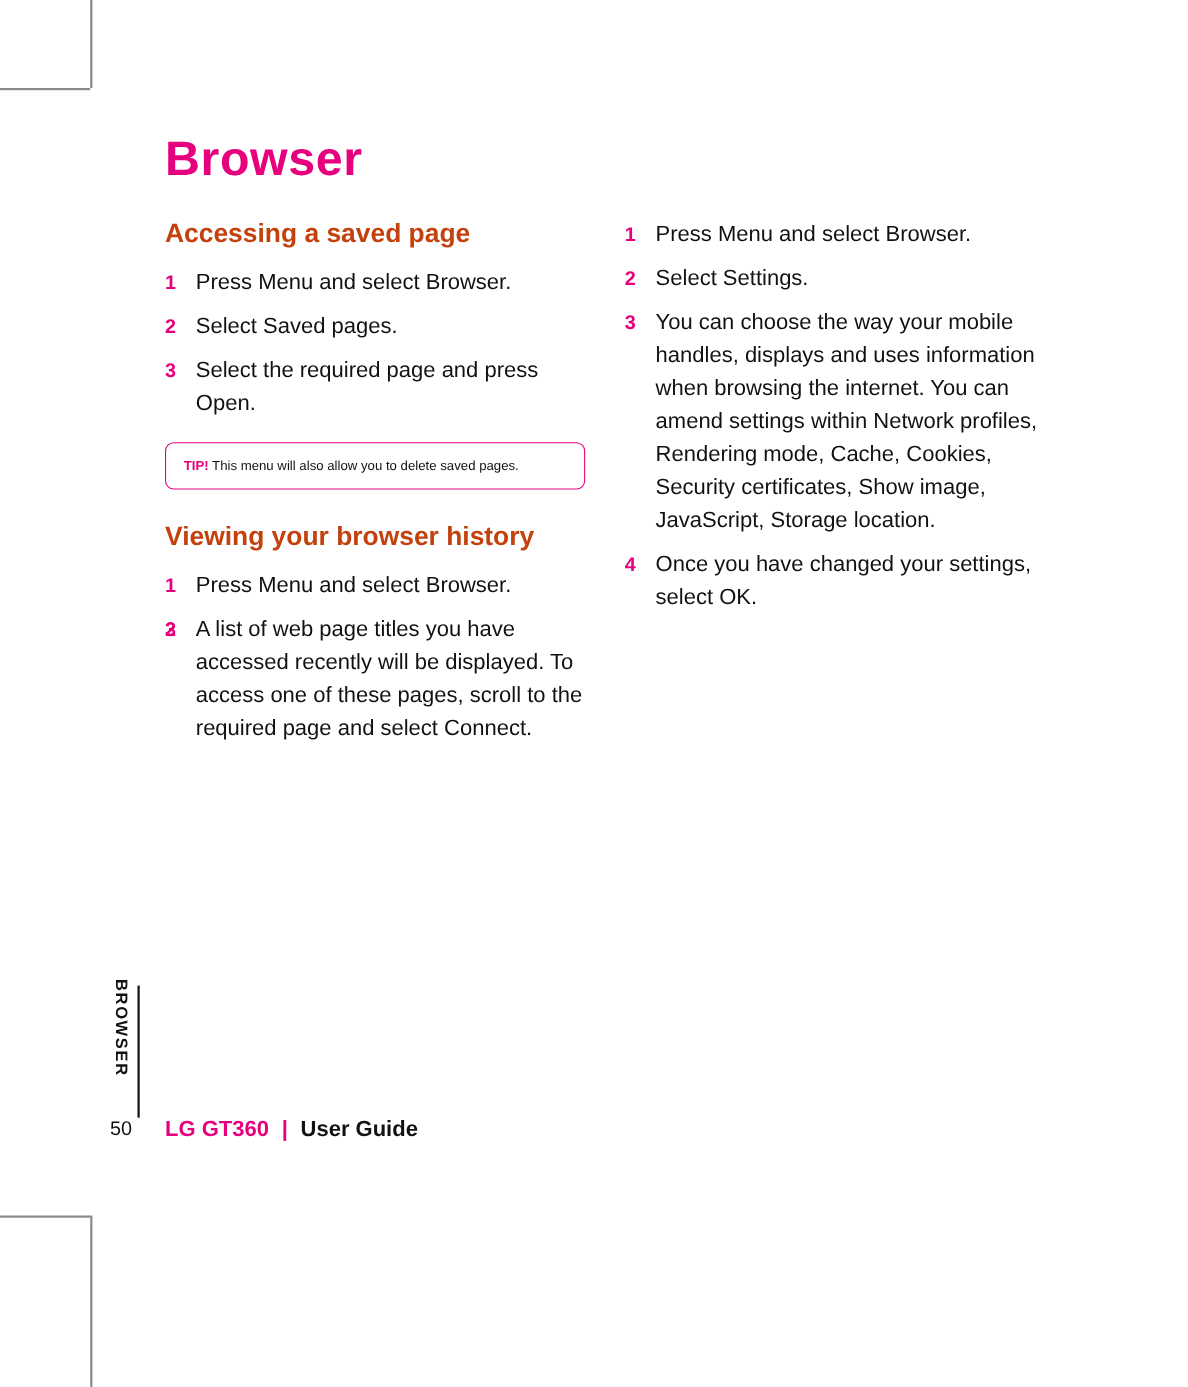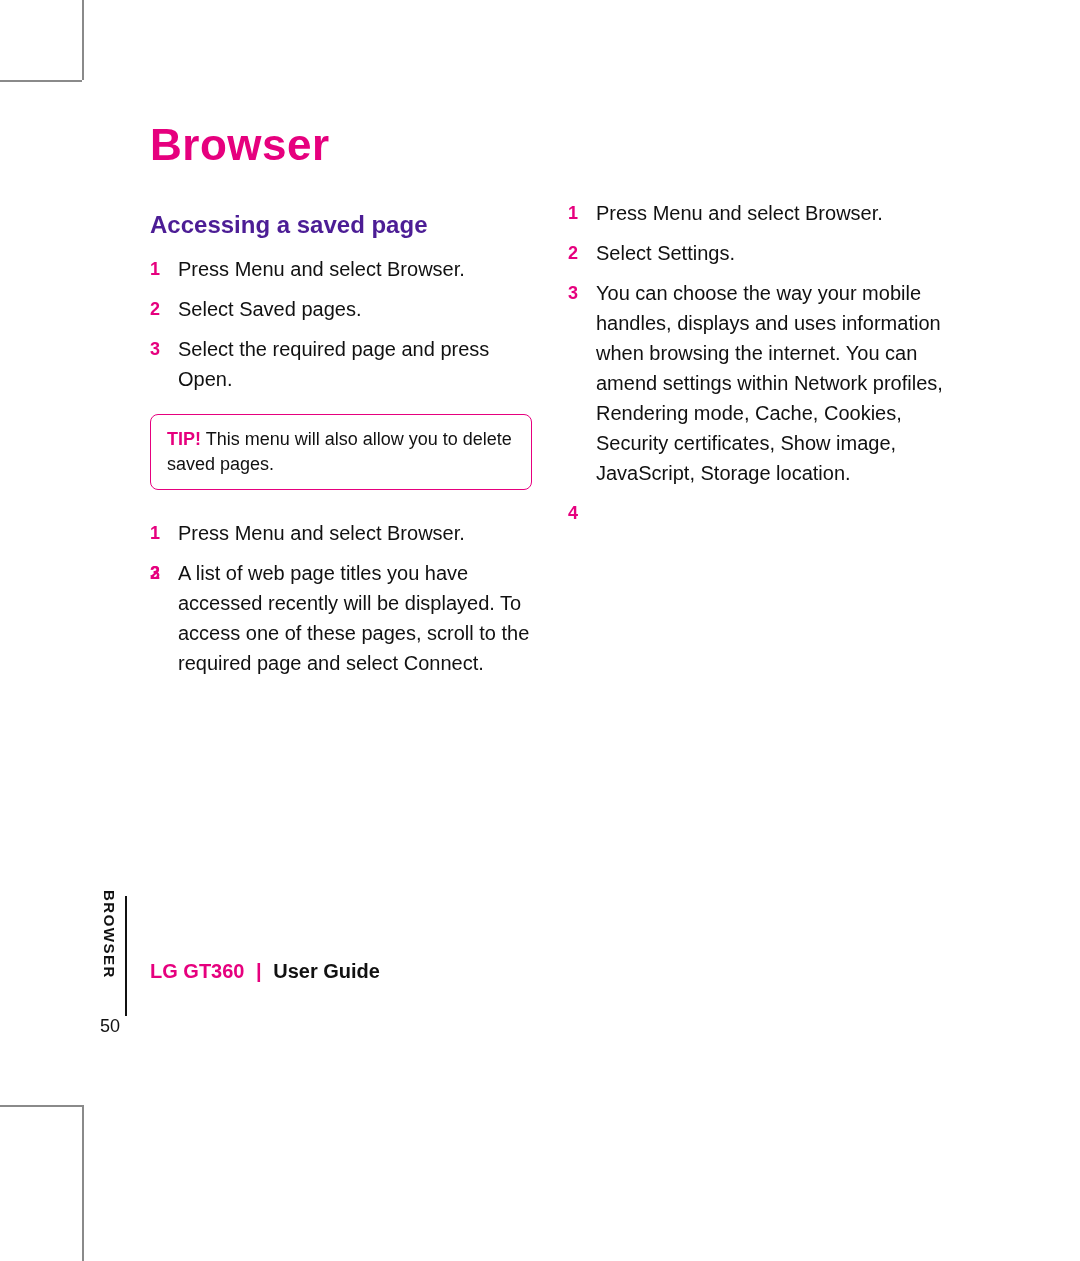--- a/index.html
+++ b/index.html
@@ -13,38 +13,38 @@
   .crop.bv { left: 82px; top: 1105px; width: 2px; height: 156px; }
   .crop.bh { left: 0; top: 1105px; width: 82px; height: 2px; }
 
   .content { position: absolute; left: 150px; top: 120px; width: 800px; }
 
   h1.page-title { color: #e6007e; font-weight: 700; font-size: 44px; letter-spacing: 0.5px; margin-bottom: 28px; }
 
   .columns { display: flex; gap: 36px; }
   .col { flex: 1 1 0; }
 
-  h2.section-heading { font-weight: 700; font-size: 24px; color: #4c1d95; margin-bottom: 14px; line-height: 1.25; margin-top: 12px; }
+  h2.section-heading { font-weight: 700; font-size: 24px; color: #c2410c; margin-bottom: 14px; line-height: 1.25; }
 
   ol.steps { list-style: none; padding: 0; margin: 0 0 20px 0; }
   ol.steps li { position: relative; padding-left: 28px; font-size: 20px; line-height: 1.5; margin-bottom: 10px; color: #111; }
   ol.steps li .num { position: absolute; left: 0; top: 2px; color: #e6007e; font-weight: 700; font-size: 18px; }
   ol.steps li b { font-weight: 400; }
 
-  .tip-box { border: 1.5px solid #e6007e; border-radius: 8px; padding: 12px 16px; font-size: 18px; line-height: 1.4; margin: 6px 0 28px 0; }
+  .tip-box { border: 1.5px solid #e6007e; border-radius: 8px; padding: 12px 16px; font-size: 12px; line-height: 1.4; margin: 6px 0 28px 0; }
   .tip-box .tip-label { color: #e6007e; font-weight: 700; }
 
   
   .side-label { position: absolute; left: 100px; top: 890px; width: 22px; height: 120px; }
   .side-label .rot { transform: rotate(90deg); transform-origin: left top; position: absolute; left: 18px; top: 0; font-weight: 700; font-size: 15px; letter-spacing: 1.5px; white-space: nowrap; }
   .side-rule { position: absolute; left: 125px; top: 896px; width: 2px; height: 120px; background: #111; }
 
   .page-number { position: absolute; left: 100px; top: 1016px; font-weight: 400; font-size: 18px; }
 
-  .footer { position: absolute; left: 150px; top: 960px; font-size: 20px; }
+  .footer { position: absolute; left: 150px; top: 1016px; font-size: 20px; }
   .footer .brand { color: #e6007e; font-weight: 700; }
   .footer .sep { color: #e6007e; font-weight: 700; padding: 0 6px; }
   .footer .guide { font-weight: 700; color: #111; }
 </style>
 </head>
 <body>
 
 <div class="page">
 
   <div class="crop tv"></div>
@@ -62,35 +62,36 @@
         <ol class="steps">
             <li><span class="num">1</span><span>Press <b>Menu</b> and select <b>Browser</b>.</span></li>
             <li><span class="num">2</span><span>Select <b>Saved pages</b>.</span></li>
             <li><span class="num">3</span><span>Select the required page and press <b>Open</b>.</span></li>
           </ol>
 
         <div class="tip-box">
           <span class="tip-label">TIP!</span><span> This menu will also allow you to delete saved pages.</span>
         </div>
 
+        <h2 class="section-heading">Viewing your browser history</h2>
         <ol class="steps">
             <li><span class="num">1</span><span>Press <b>Menu</b> and select <b>Browser</b>.</span></li>
             <li><span class="num">2</span></li>
             <li><span class="num">3</span><span>A list of web page titles you have accessed recently will be displayed. To access one of these pages, scroll to the required page and select <b>Connect</b>.</span></li>
           </ol>
 
       </div>
 
       <div class="col">
 
         <ol class="steps">
             <li><span class="num">1</span><span>Press <b>Menu</b> and select <b>Browser</b>.</span></li>
             <li><span class="num">2</span><span>Select <b>Settings</b>.</span></li>
             <li><span class="num">3</span><span>You can choose the way your mobile handles, displays and uses information when browsing the internet. You can amend settings within <b>Network profiles</b>, <b>Rendering mode</b>, <b>Cache</b>, <b>Cookies</b>, <b>Security certificates</b>, <b>Show image</b>, <b>JavaScript</b>, <b>Storage location</b>.</span></li>
-            <li><span class="num">4</span></li>
+            <li><span class="num">4</span><span>Once you have changed your settings, select <b>OK</b>.</span></li>
           </ol>
 
       </div>
     </div>
   </div>
 
   <div class="side-label">
     <div class="rot">BROWSER</div>
   </div>
   <div class="side-rule"></div>

